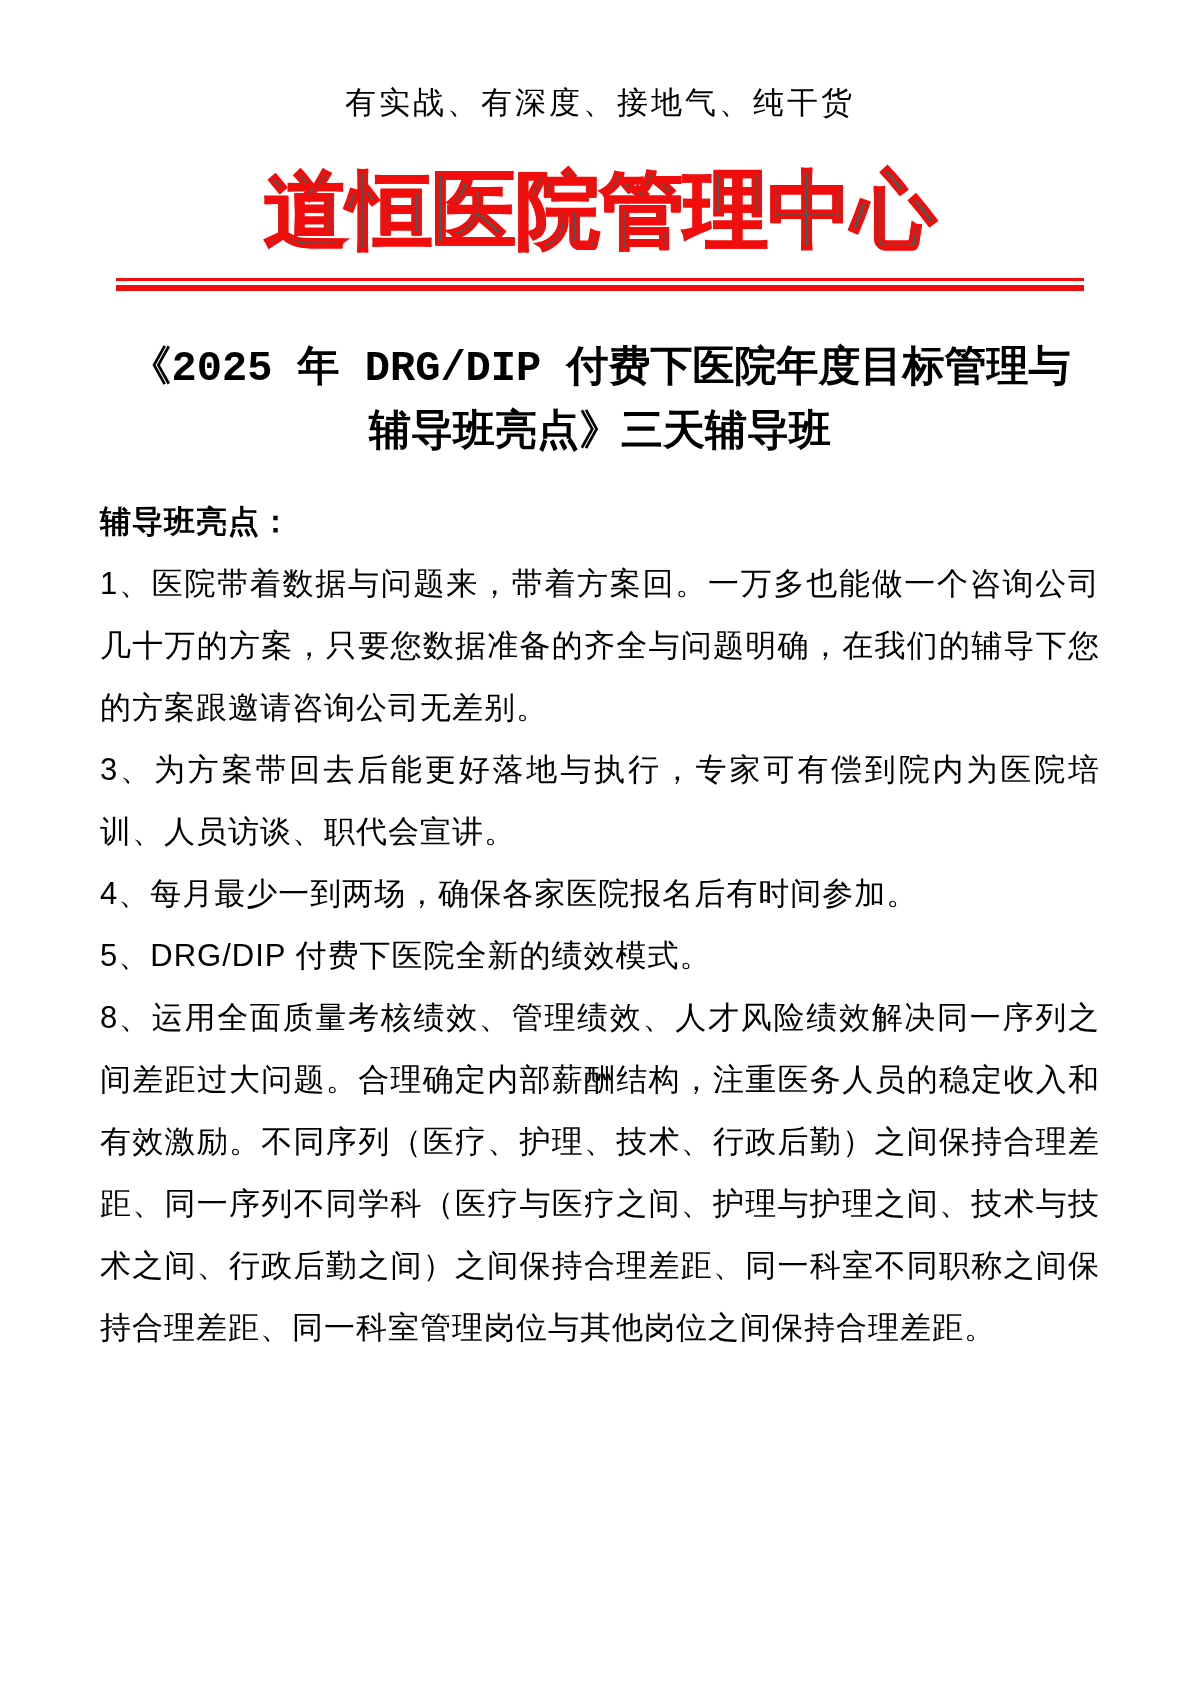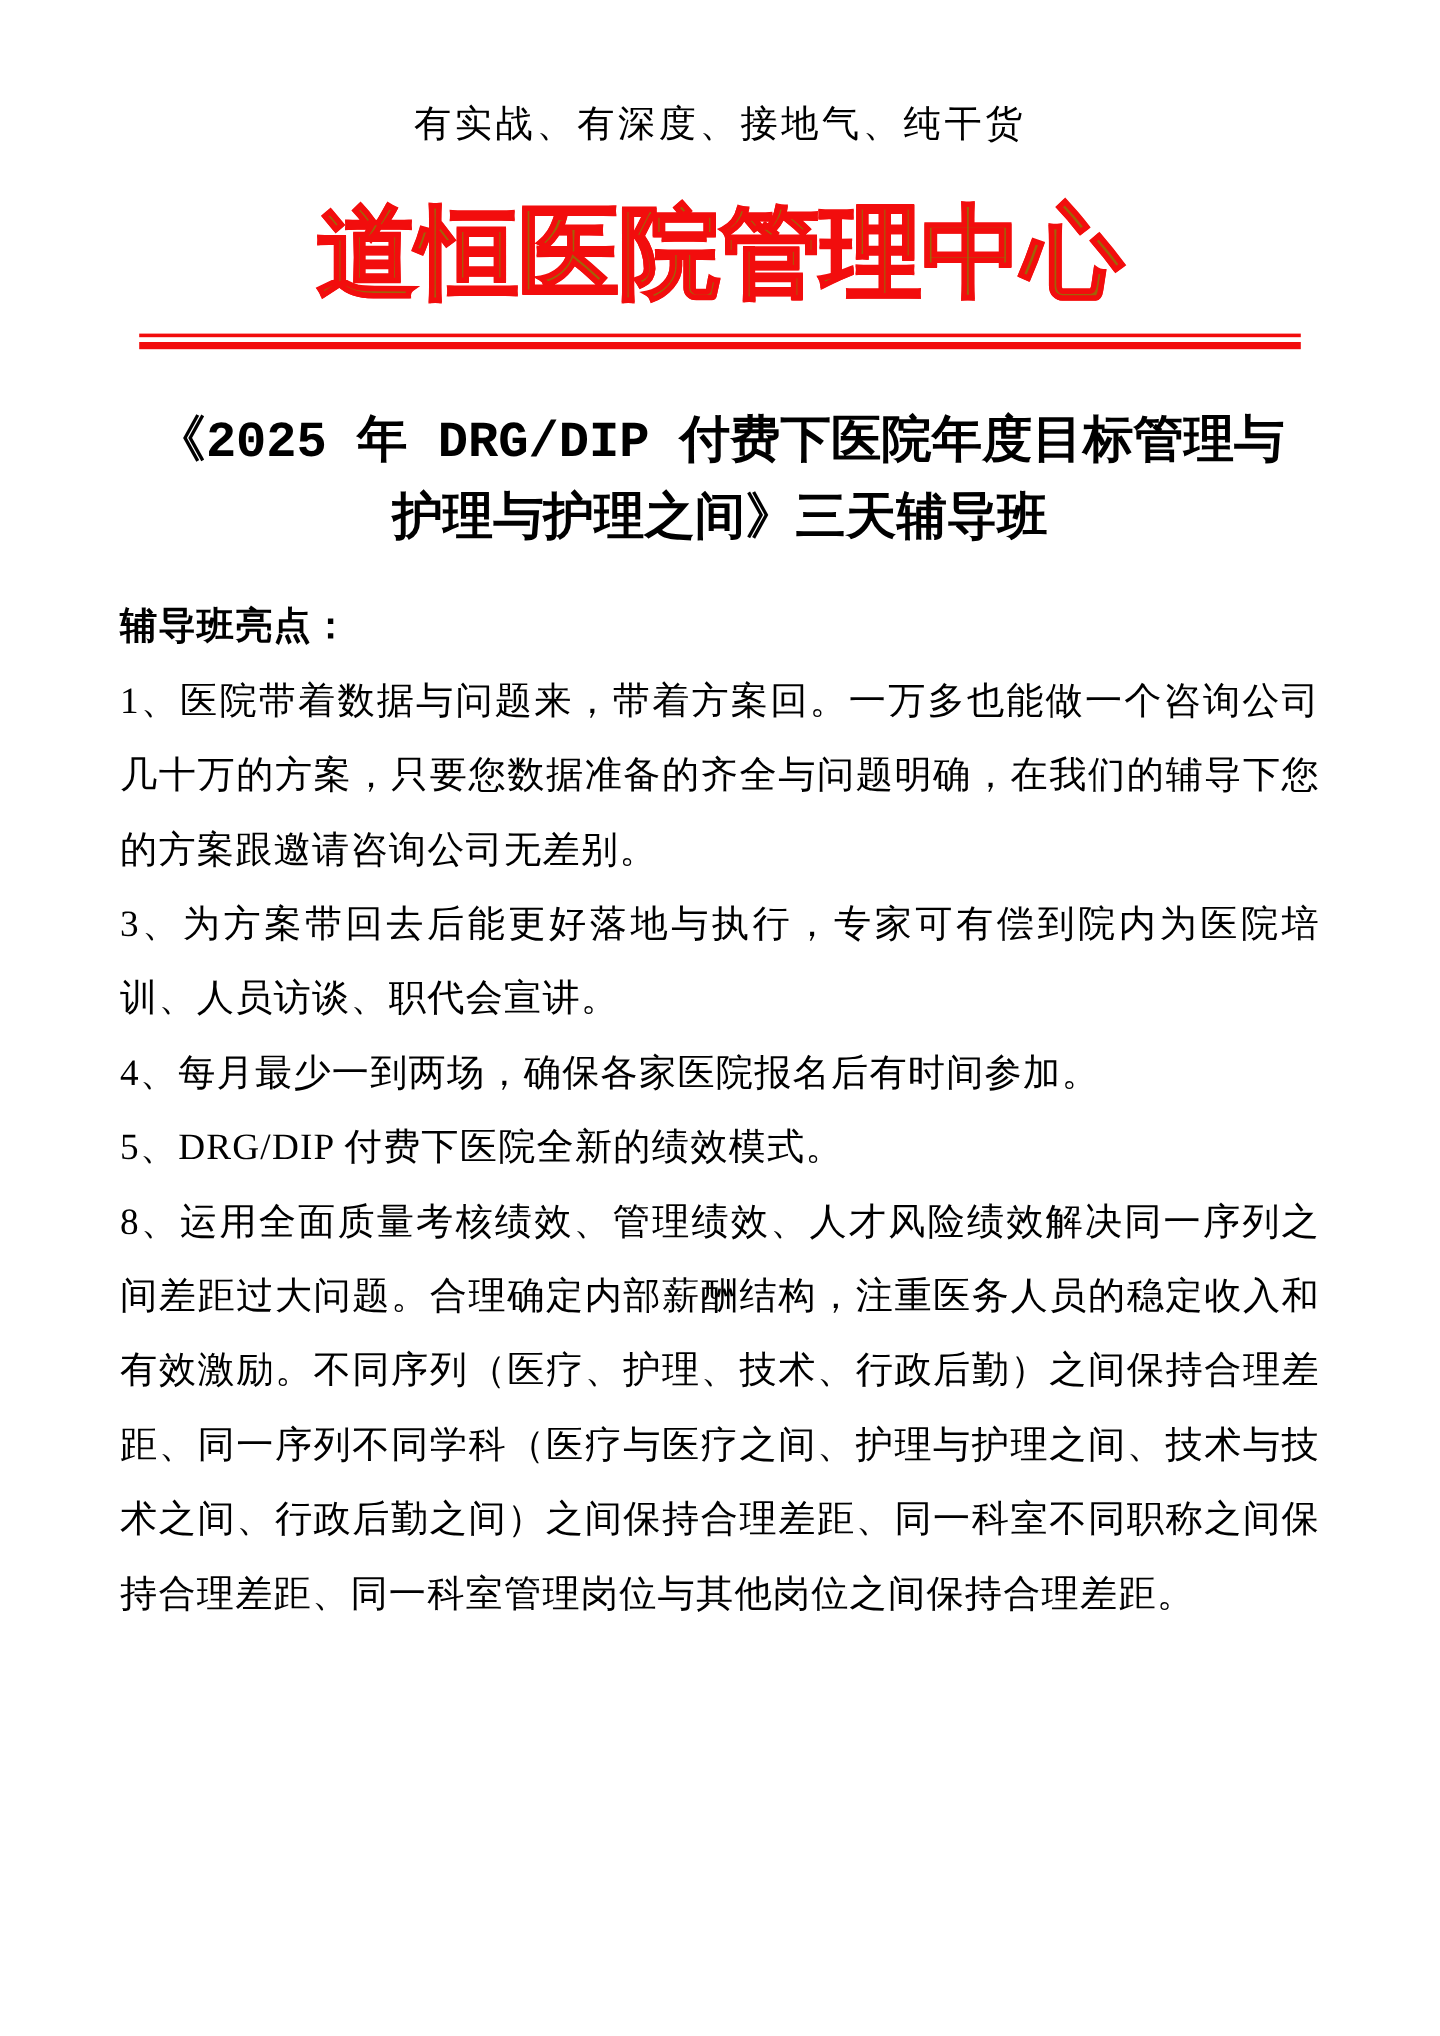--- a/index.html
+++ b/index.html
@@ -19,21 +19,21 @@
     text-align: center;
     font-family: "Liberation Serif", serif;
     font-weight: normal;
     font-size: 31px;
     letter-spacing: 3px;
     line-height: 1.35;
   }
   .brand {
     margin-top: 44px;
     text-align: center;
-    color: #a16207;
+    color: #0f766e;
     font-family: "Liberation Sans", sans-serif;
     font-weight: 900;
     font-size: 84px;
     line-height: 1.0;
     letter-spacing: 0px;
     -webkit-text-stroke: 2px #f20d0d;
     text-shadow: 1px 0 0 #f20d0d, -1px 0 0 #f20d0d, 0 1px 0 #f20d0d;
   }
   .brand-underline {
     width: 968px;
@@ -57,37 +57,36 @@
     line-height: 62px;
     letter-spacing: 1px;
   }
   .content .heading {
     font-weight: bold;
     text-align: left;
   }
   .content p.item {
     margin: 0;
     text-align: justify;
-    font-family: Liberation Serif, serif;
   }
 </style>
 </head>
 <body>
 
 <div class="page">
 
   <div class="tagline">有实战、有深度、接地气、纯干货</div>
 
   <div class="brand">道恒医院管理中心</div>
 
   <div class="brand-underline"></div>
 
   <div class="course-title">
     <div>《2025 年 DRG/DIP 付费下医院年度目标管理与</div>
-    <div>护理与护理之间》三天辅导班</div>
+    <div>辅导班亮点》三天辅导班</div>
   </div>
 
   <div class="content">
     <div class="heading">辅导班亮点：</div>
     <p class="item">1、医院带着数据与问题来，带着方案回。一万多也能做一个咨询公司几十万的方案，只要您数据准备的齐全与问题明确，在我们的辅导下您的方案跟邀请咨询公司无差别。</p>
     <p class="item">3、为方案带回去后能更好落地与执行，专家可有偿到院内为医院培训、人员访谈、职代会宣讲。</p>
     <p class="item">4、每月最少一到两场，确保各家医院报名后有时间参加。</p>
     <p class="item">5、DRG/DIP 付费下医院全新的绩效模式。</p>
     <p class="item">8、运用全面质量考核绩效、管理绩效、人才风险绩效解决同一序列之间差距过大问题。合理确定内部薪酬结构，注重医务人员的稳定收入和有效激励。不同序列（医疗、护理、技术、行政后勤）之间保持合理差距、同一序列不同学科（医疗与医疗之间、护理与护理之间、技术与技术之间、行政后勤之间）之间保持合理差距、同一科室不同职称之间保持合理差距、同一科室管理岗位与其他岗位之间保持合理差距。</p>
   </div>

